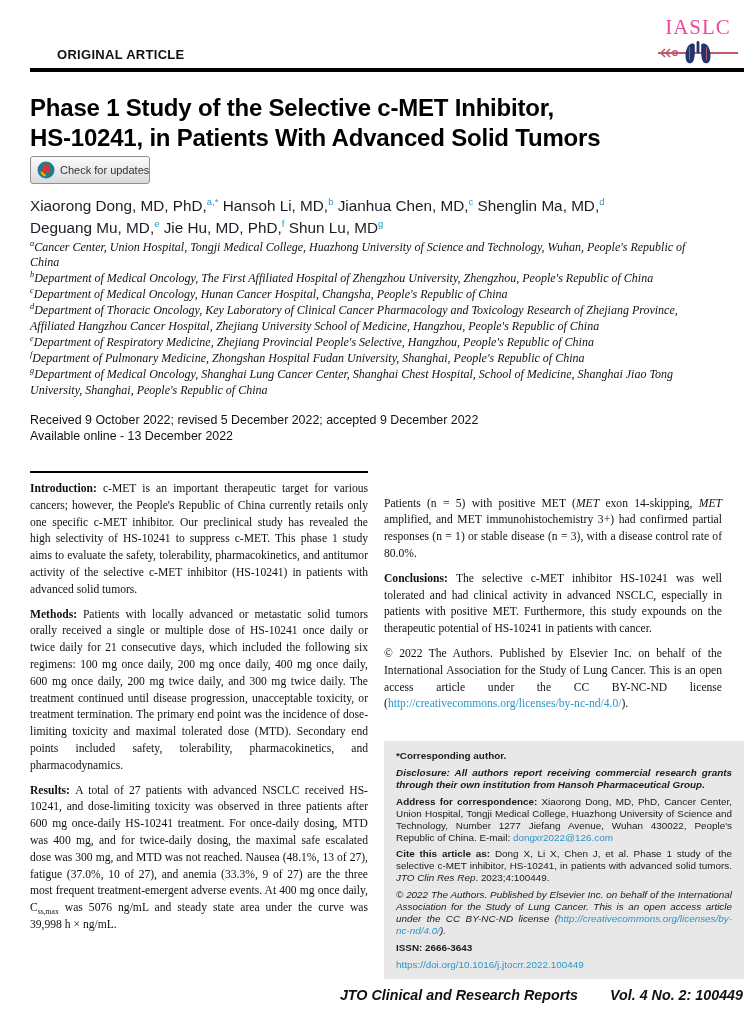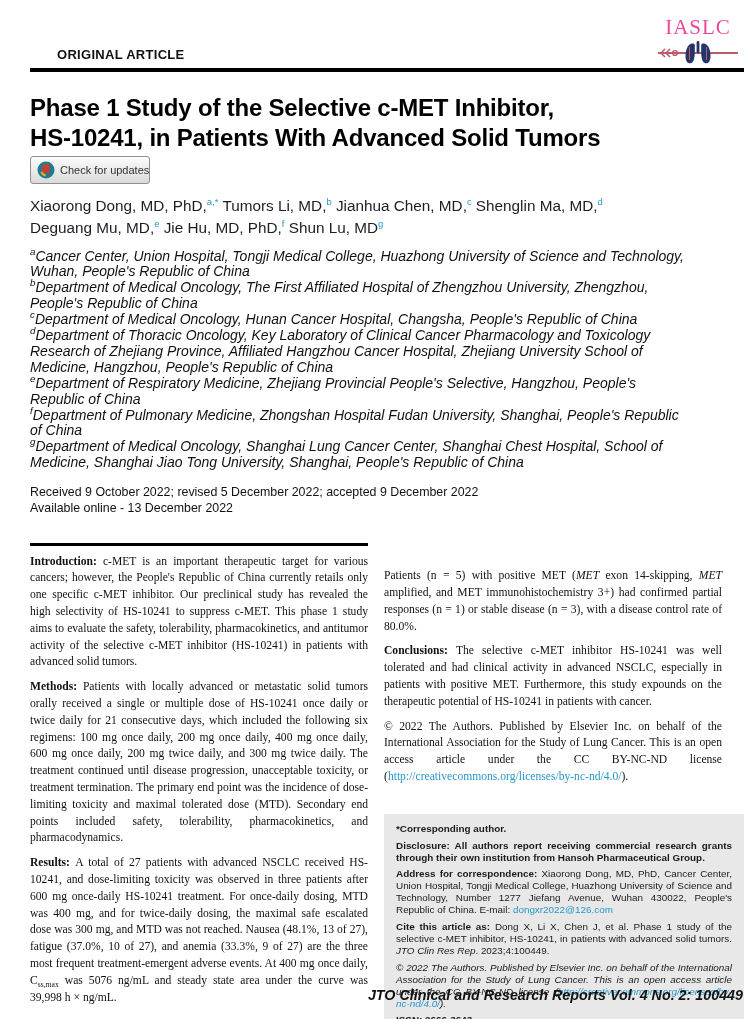--- a/index.html
+++ b/index.html
@@ -24,52 +24,52 @@
   .title-row { display:flex; justify-content:space-between; margin-top:21px;flex-direction:column; }
   .title { margin:0; font-size:24px; line-height:30px; font-weight:700; color:#000; letter-spacing:-0.2px; }
   .tline { display:block; white-space:nowrap; }
   .check-btn { align-self:flex-start; display:flex; align-items:center; gap:5px;
     border:1px solid #8f8f8f; border-radius:3px;
     background:linear-gradient(#fcfcfc,#dadada);
     padding:4px 0 4px 6px; font-size:11px; color:#333; margin-top:3px; cursor:pointer; }
 
   
   .authors { margin-top:11px; font-size:15.3px; line-height:22.5px; color:#1d1d26; }
-  .affiliations { margin-top:9px; font-style:italic; font-size:14px; line-height:15.9px; max-width:664px; }
+  .affiliations { font-style:italic; font-size:12px; line-height:15.9px; max-width:664px;font-family:Liberation Serif, serif; }
   .dates { margin-top:13px; font-size:12.4px; line-height:16px; }
 
   
   .abstract { display:flex; gap:16px; margin-top:22px; }
   .col-left { width:338px; }
   .col-right { width:360px; padding-top:30px; }
   .abs-head { margin:0; font-family:"Liberation Serif", serif; font-size:13.5px; font-weight:700; letter-spacing:.2px; }
   .abs-rule { height:2.5px; background:#000; margin-top:5px; }
   .abs-p { margin:8px 0 0; font-family:"Liberation Serif", serif; font-size:11.6px; line-height:16.8px; text-align:justify; }
   .col-right > .abs-p { padding-right:22px; }
   .col-right > .abs-p:first-child { margin-top:0; }
 
   
   .sg-b { font-weight:700; }
   .sg-i { font-style:italic; }
-  .sg-bi { font-weight:700; }
+  .sg-bi { font-weight:700; font-style:italic; }
   .sg-sup { vertical-align:super; font-size:.62em; line-height:0; color:#2996c9; }
   .sg-supb { vertical-align:super; font-size:.7em; line-height:0; }
   .sg-sub { vertical-align:sub; font-size:.66em; line-height:0; }
   .sg-link { color:#2996c9; overflow-wrap:anywhere; }
   .sg-ilink { color:#2996c9; font-style:italic; overflow-wrap:anywhere; }
 
   
   .footnote-box { margin-top:28px; background:#e8e8e8; padding:9px 12px 8px;
     font-size:9.9px; line-height:11.9px; text-align:justify; color:#1a1a1a; }
   .fn-p { margin:0 0 5px; }
   .fn-p:last-child { margin-bottom:0; }
 
   
   .footer { position:absolute; right:10px; bottom:16px; font-style:italic; font-weight:700; font-size:14.3px; color:#111; }
-  .f-j { }
+  .f-j { margin-right:28px; }
 </style>
 </head>
 <body>
 
 <div class="page">
 
   <div class="kicker-row">
     <div class="kicker">ORIGINAL ARTICLE</div>
     <div class="logo">
       <div class="logo-text">IASLC</div>
@@ -96,21 +96,21 @@
       <svg width="18" height="18" viewBox="0 0 18 18">
         <circle cx="9" cy="9" r="8.5" fill="#1e7d92"></circle>
         <path d="M5.5 3.5 h7 v10 l-3.5 -2.7 l-3.5 2.7 z" fill="#d63a2f"></path>
         <path d="M3.4 10.8 A6.6 6.6 0 0 0 8.6 15.6 L8.6 13.3 A4.3 4.3 0 0 1 5.5 10.8 Z" fill="#f5af0f"></path>
       </svg>
       <span>Check for updates</span>
     </div>
   </div>
 
   <div class="authors">
-    <div><span>Xiaorong Dong, MD, PhD,</span><span class="sg-sup">a,*</span><span> Tumors Li, MD,</span><span class="sg-sup">b</span><span> Jianhua Chen, MD,</span><span class="sg-sup">c</span><span> Shenglin Ma, MD,</span><span class="sg-sup">d</span></div>
+    <div><span>Xiaorong Dong, MD, PhD,</span><span class="sg-sup">a,*</span><span> Hansoh Li, MD,</span><span class="sg-sup">b</span><span> Jianhua Chen, MD,</span><span class="sg-sup">c</span><span> Shenglin Ma, MD,</span><span class="sg-sup">d</span></div>
     <div><span>Deguang Mu, MD,</span><span class="sg-sup">e</span><span> Jie Hu, MD, PhD,</span><span class="sg-sup">f</span><span> Shun Lu, MD</span><span class="sg-sup">g</span></div>
   </div>
 
   <div class="affiliations">
     <div><span class="sg-supb">a</span><span>Cancer Center, Union Hospital, Tongji Medical College, Huazhong University of Science and Technology, Wuhan, People's Republic of China</span></div>
     <div><span class="sg-supb">b</span><span>Department of Medical Oncology, The First Affiliated Hospital of Zhengzhou University, Zhengzhou, People's Republic of China</span></div>
     <div><span class="sg-supb">c</span><span>Department of Medical Oncology, Hunan Cancer Hospital, Changsha, People's Republic of China</span></div>
     <div><span class="sg-supb">d</span><span>Department of Thoracic Oncology, Key Laboratory of Clinical Cancer Pharmacology and Toxicology Research of Zhejiang Province, Affiliated Hangzhou Cancer Hospital, Zhejiang University School of Medicine, Hangzhou, People's Republic of China</span></div>
     <div><span class="sg-supb">e</span><span>Department of Respiratory Medicine, Zhejiang Provincial People's Selective, Hangzhou, People's Republic of China</span></div>
     <div><span class="sg-supb">f</span><span>Department of Pulmonary Medicine, Zhongshan Hospital Fudan University, Shanghai, People's Republic of China</span></div>

